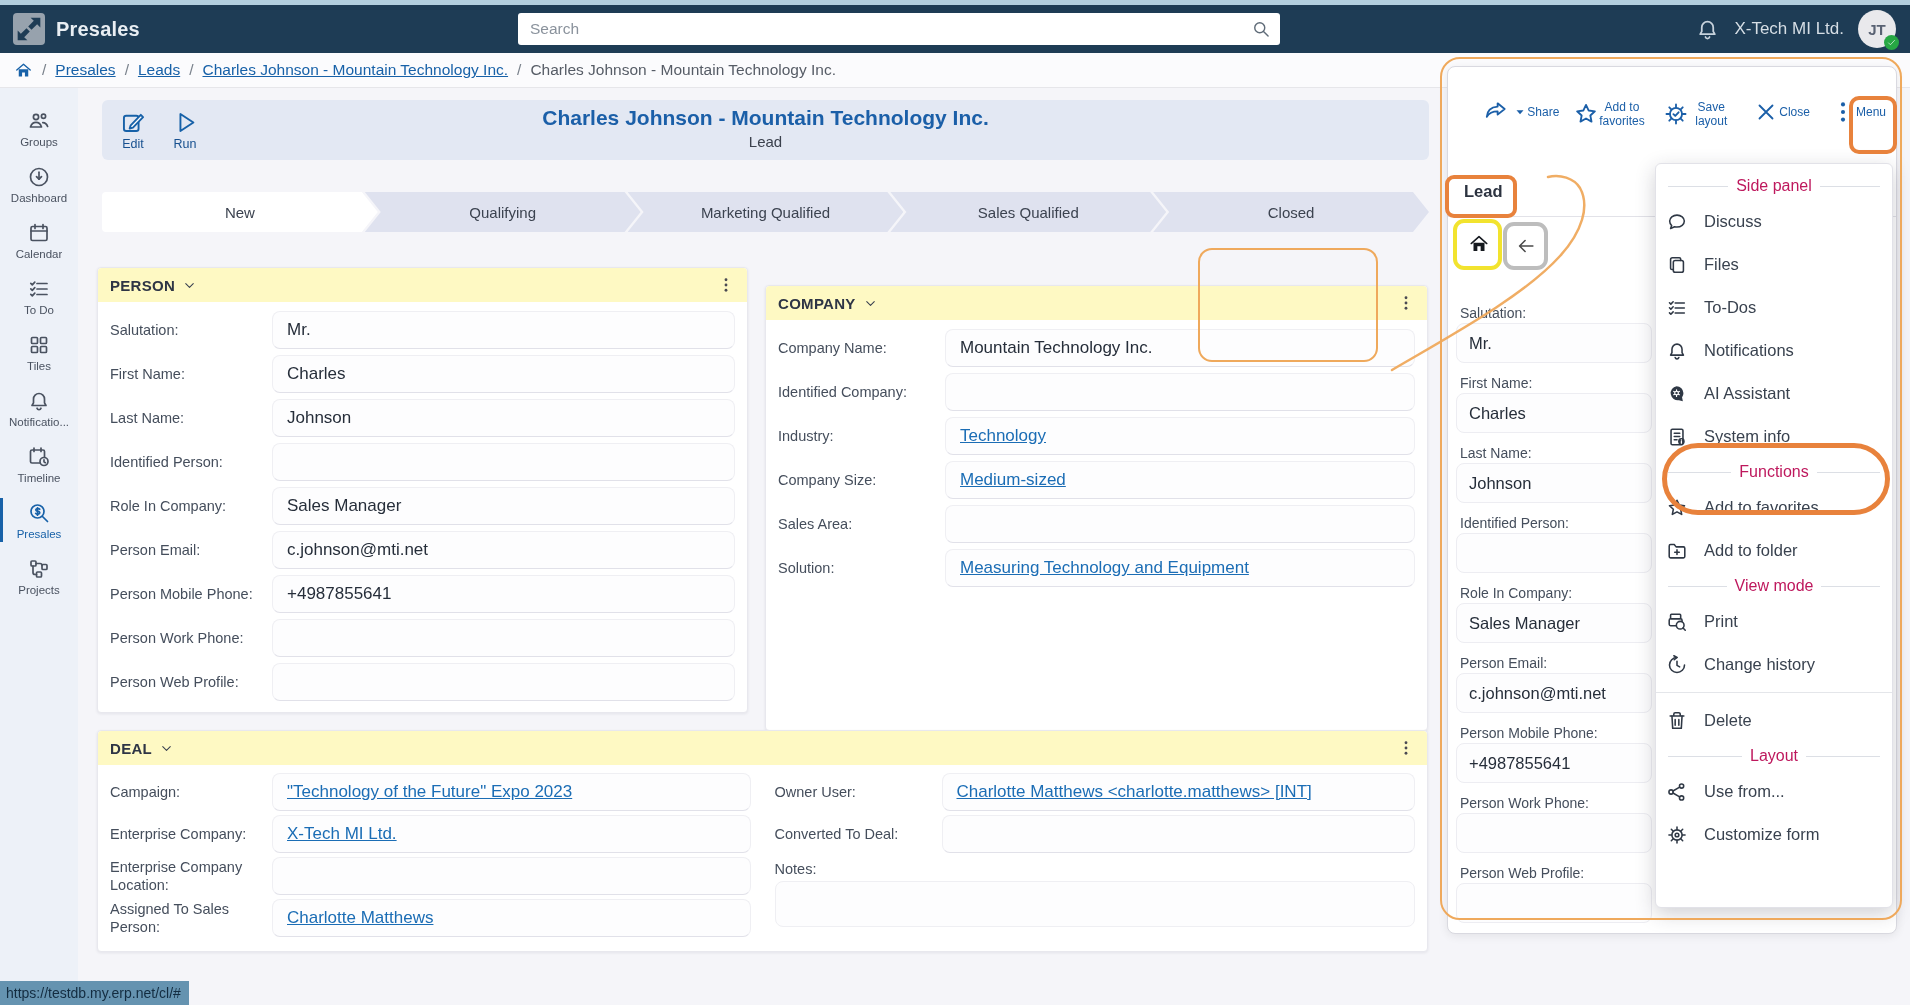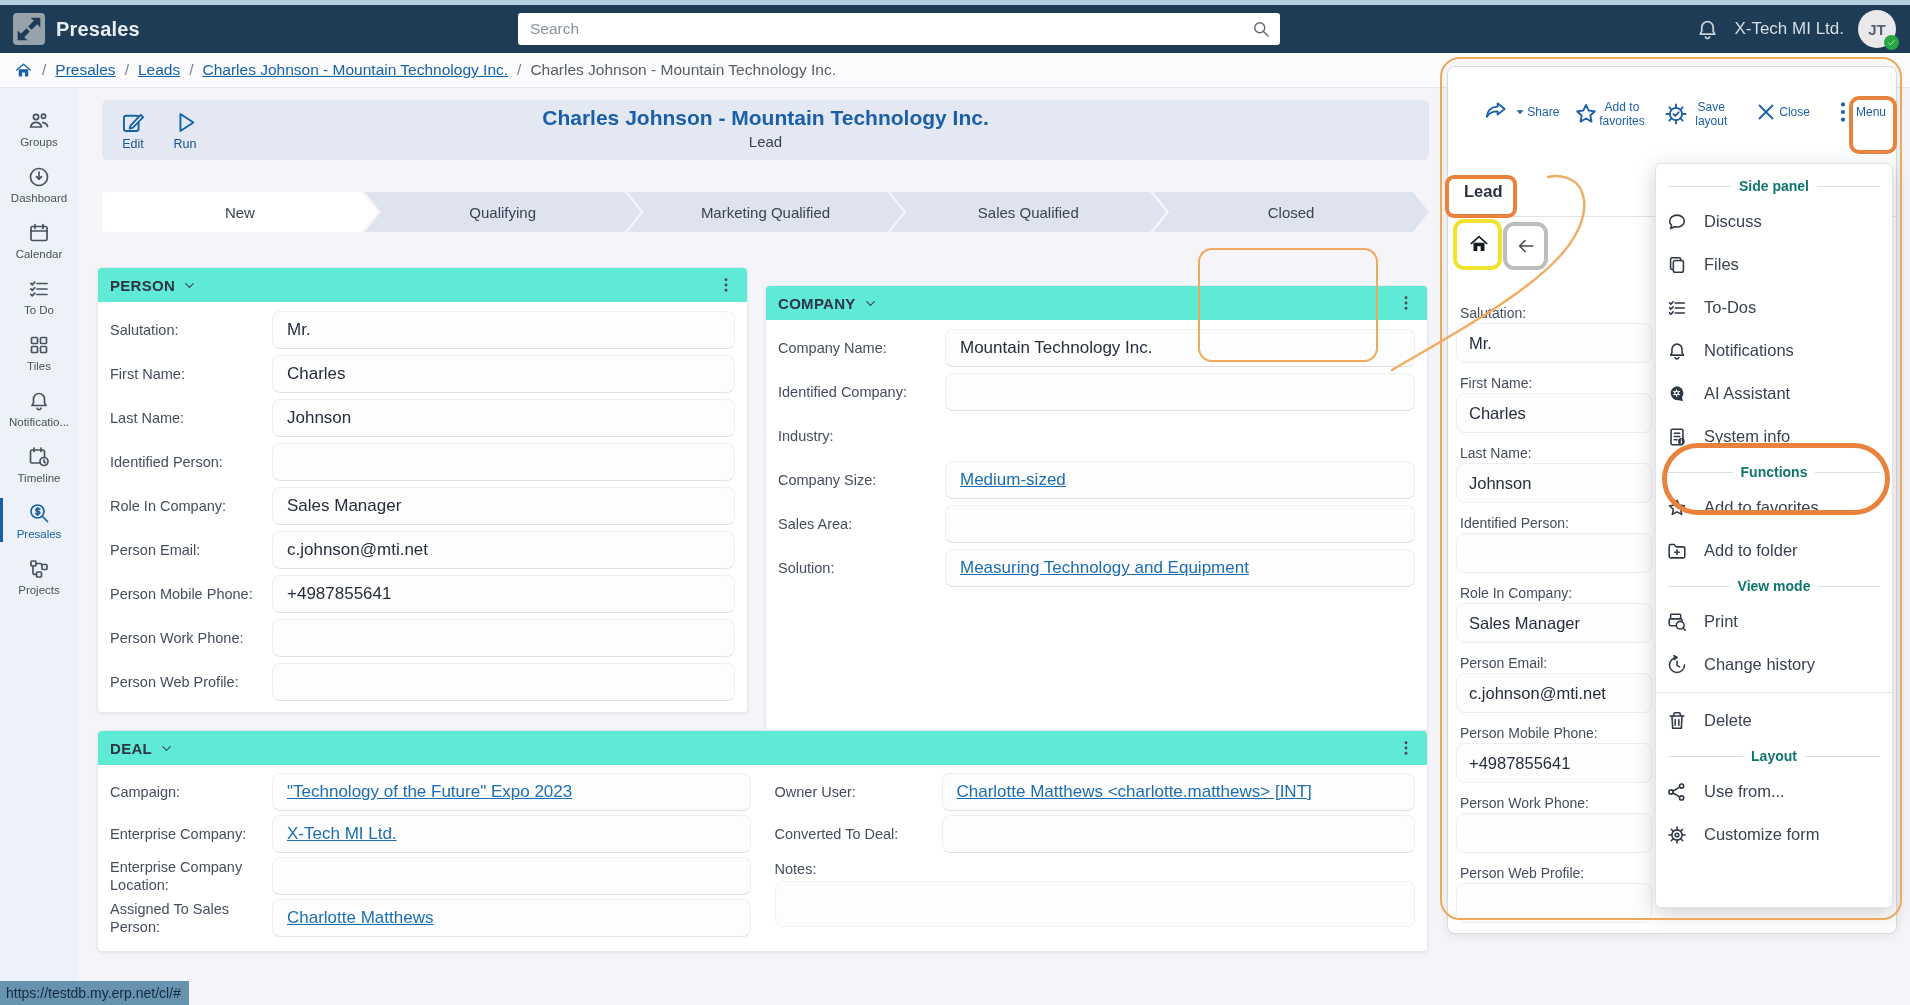--- a/index.html
+++ b/index.html
@@ -52,21 +52,21 @@
   .pipeline { position:absolute; left:24px; top:104px; width:1327px; height:40px; display:flex; }
   .stage { flex:1; height:40px; background:#dfe2ef; display:flex; align-items:center; justify-content:center; font-size:15px; color:#3c4350; cursor:pointer;
            clip-path:polygon(0 0,calc(100% - 16px) 0,100% 50%,calc(100% - 16px) 100%,0 100%,16px 50%); margin-left:-13px; }
   .stage:first-child { clip-path:polygon(0 0,calc(100% - 16px) 0,100% 50%,calc(100% - 16px) 100%,0 100%); margin-left:0; border-radius:4px 0 0 4px; }
   .stage.active { background:#fff; }
 
   .card { position:absolute; background:#fff; border:1px solid #e8e8ee; border-radius:4px; box-shadow:0 1px 3px rgba(30,30,60,.08); }
   .card-person  { left:19px;  top:179px; width:651px;  height:446px; }
   .card-company { left:687px; top:197px; width:663px;  height:446px; }
   .card-deal    { left:19px;  top:642px; width:1331px; height:222px; }
-  .card-head { height:34px; background:#5eead4; border-radius:4px 4px 0 0; display:flex; align-items:center; padding:0 12px; }
+  .card-head { height:34px; background:#fef9c3; border-radius:4px 4px 0 0; display:flex; align-items:center; padding:0 12px; }
   .card-head-title { font-size:15px; font-weight:bold; color:#2e3545; letter-spacing:.3px; }
   .head-chev { width:15px; height:15px; color:#3a4150; margin-left:7px; cursor:pointer; }
   .head-kebab { margin-left:auto; width:18px; height:18px; color:#4a4a52; cursor:pointer; }
   .head-kebab svg { width:18px; height:18px; }
 
   .fields { padding:6px 12px 0 12px; }
   .f-row { display:flex; align-items:center; height:44px; }
   .f-label { width:162px; font-size:14.5px; color:#454e5c; line-height:1.25; padding-right:8px; }
   .card-company .f-label, .col-right .f-label { width:167px; }
   .f-box { flex:1; height:38px; background:#fdfdfe; border:1px solid #efeff3; border-bottom:1px solid #e1e1e9; border-radius:8px; display:flex; align-items:center; padding-left:14px; font-size:17px; color:#262e3a; }
@@ -95,21 +95,21 @@
   .sp-navbtn svg { width:22px; height:22px; }
   .sp-fields { position:absolute; left:8px; top:232px; width:198px; }
   .sp-field { margin-bottom:6px; }
   .sp-label { font-size:14px; color:#454e5c; height:22px; display:flex; align-items:flex-end; padding-left:4px; margin-bottom:2px; }
   .sp-box { width:196px; height:40px; background:#fdfdfe; border:1px solid #ededf2; border-radius:8px; display:flex; align-items:center; padding-left:12px; font-size:16.5px; color:#262e3a; }
 
   
   .menu { position:absolute; left:1655px; top:163px; width:238px; height:745px; background:#fff; border:1px solid #e2e2e8; border-radius:6px; box-shadow:0 6px 20px rgba(40,40,60,.22); z-index:40; padding:8px 0; }
   .m-header { height:28px; display:flex; align-items:center; gap:8px; padding:0 12px; }
   .m-header .line { flex:1; height:1px; background:#dcdfe5; }
-  .m-htext { font-size:14px; color:#0f766e;font-weight:bold; }
+  .m-htext { font-size:16px; color:#be185d; }
   .m-item { height:43px; display:flex; align-items:center; padding:0 10px; cursor:pointer; }
   .m-icon { width:22px; height:22px; color:#2f3845; flex:none; }
   .m-icon svg { width:22px; height:22px; }
   .m-label { font-size:16.5px; color:#39424f; margin-left:16px; white-space:nowrap; }
   .m-item.selected .m-label { color:#1761a8; }
   .m-item.selected .m-icon { color:#1761a8; }
   .m-check { margin-left:auto; width:20px; height:20px; color:#1761a8; }
   .m-divider { border-top:1px solid #e4e6ea; margin:6px 0; height:0; }
 
   
@@ -428,20 +428,23 @@
           </div>
         </div>
         <div class="f-row">
           <div class="f-label">Identified Company:</div>
           <div class="f-box">
             <span></span>
           </div>
         </div>
         <div class="f-row">
           <div class="f-label">Industry:</div>
+          <div class="f-box">
+            <a class="f-link">Technology</a>
+          </div>
         </div>
         <div class="f-row">
           <div class="f-label">Company Size:</div>
           <div class="f-box">
             <a class="f-link">Medium-sized</a>
           </div>
         </div>
         <div class="f-row">
           <div class="f-label">Sales Area:</div>
           <div class="f-box">

